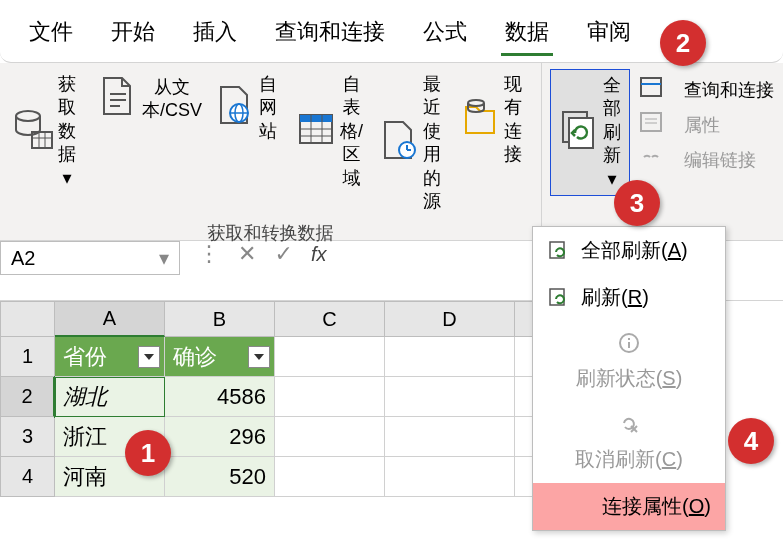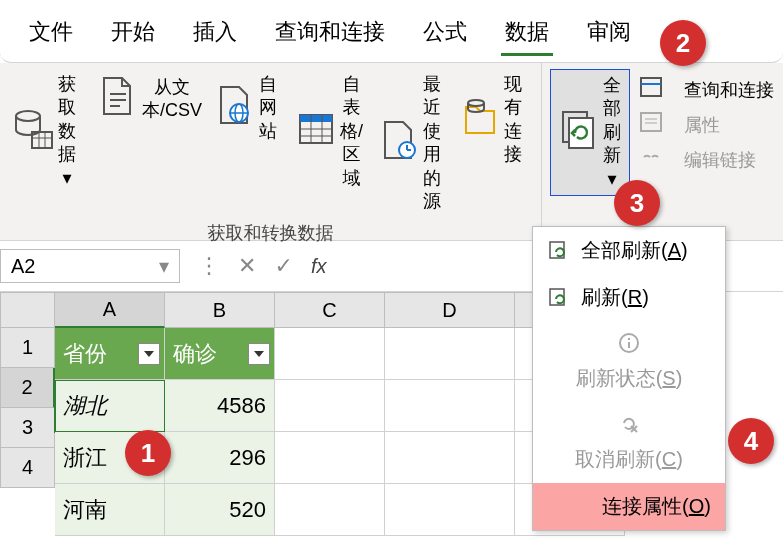--- a/index.html
+++ b/index.html
@@ -13,33 +13,33 @@
 .ribbon-group { display: flex; flex-direction: column; align-items: center; padding: 6px 8px; border-right: 1px solid #d4d4d4; }
 .ribbon-group-items { display: flex; gap: 2px; flex: 1; align-items: flex-start; }
 .ribbon-group-label { font-size: 18px; color: #444; padding: 4px; }
 .ribbon-btn { display: flex; flex-direction: row; align-items: center; justify-content: flex-start; padding: 4px 6px; cursor: pointer; font-size: 18px; text-align: center; line-height: 1.3; }
 .ribbon-btn .icon-box { width: 48px; height: 48px; margin-bottom: 4px; display: flex; align-items: center; justify-content: center; }
 
 .ribbon-side { display: flex; flex-direction: column; padding: 6px 4px; gap: 6px; font-size: 18px; }
 .ribbon-side-item { display: flex; align-items: center; gap: 22px; padding: 2px 4px; cursor: pointer; white-space: nowrap; }
 .ribbon-side-item.disabled { color: #999; }
 
-.formula-bar { display: flex; align-items: center; border-bottom: 1px solid #d4d4d4; height: 51px; background: #fff; }
+.formula-bar { display: flex; align-items: flex-start; border-bottom: 1px solid #d4d4d4; height: 60px; background: #fff; }
 .name-box { width: 180px; border: 1px solid #bdbdbd; padding: 4px 10px; font-size: 20px; display: flex; align-items: center; justify-content: space-between; background: #fff; }
 .fb-btns { display: flex; gap: 18px; padding: 0 18px; color: #888; font-size: 22px; align-items: center; }
 .fx { font-style: italic; color: #444; font-size: 20px; }
 .row-headers { display: flex; flex-direction: column; width: 55px; }
 .corner { width: 55px; height: 36px; background: #e6e6e6; border: 1px solid #bdbdbd; }
 .col-h { height: 36px; background: #e6e6e6; border: 1px solid #bdbdbd; border-left: none; display: flex; align-items: center; justify-content: center; font-size: 20px; }
 .col-h.sel { background: #d5d5d5; border-bottom: 2px solid #2e7d32; }
 .row-h { height: 40px; background: #e6e6e6; border: 1px solid #bdbdbd; border-top: none; display: flex; align-items: center; justify-content: center; font-size: 20px; }
 .row-h.sel { background: #d5d5d5; border-right: 2px solid #2e7d32; }
 .grid { position: relative; }
 .grid-row { display: flex; }
-.cell { height: 52px; border: 1px solid #d0d0d0; border-left: none; border-top: none; display: flex; align-items: center; padding: 0 8px; font-size: 22px; background: #fff; }
+.cell { height: 40px; border: 1px solid #d0d0d0; border-left: none; border-top: none; display: flex; align-items: center; padding: 0 8px; font-size: 22px; background: #fff; }
 .cell.header-cell { background: #6aa84f; color: #fff; font-weight: 500; position: relative; }
 .cell.data-a { background: #eaf3e5; }
 .cell.data-b { justify-content: flex-end; background: #eaf3e5; }
 .cell.active { outline: 2px solid #2e7d32; outline-offset: -1px; font-style: italic; }
 .filter-btn { position: absolute; right: 4px; top: 50%; transform: translateY(-50%); width: 22px; height: 22px; background: #fff; border: 1px solid #888; display: flex; align-items: center; justify-content: center; }
 .filter-btn::after { content: ""; border-left: 5px solid transparent; border-right: 5px solid transparent; border-top: 6px solid #333; }
 
 .colA { width: 110px; } .colB { width: 110px; } .colC { width: 110px; } .colD { width: 130px; } .colE { width: 110px; }
 
 .dropdown { position: absolute; top: 226px; left: 532px; width: 194px; background: #fff; border: 1px solid #bdbdbd; box-shadow: 2px 2px 6px rgba(0,0,0,0.2); z-index: 10; }

